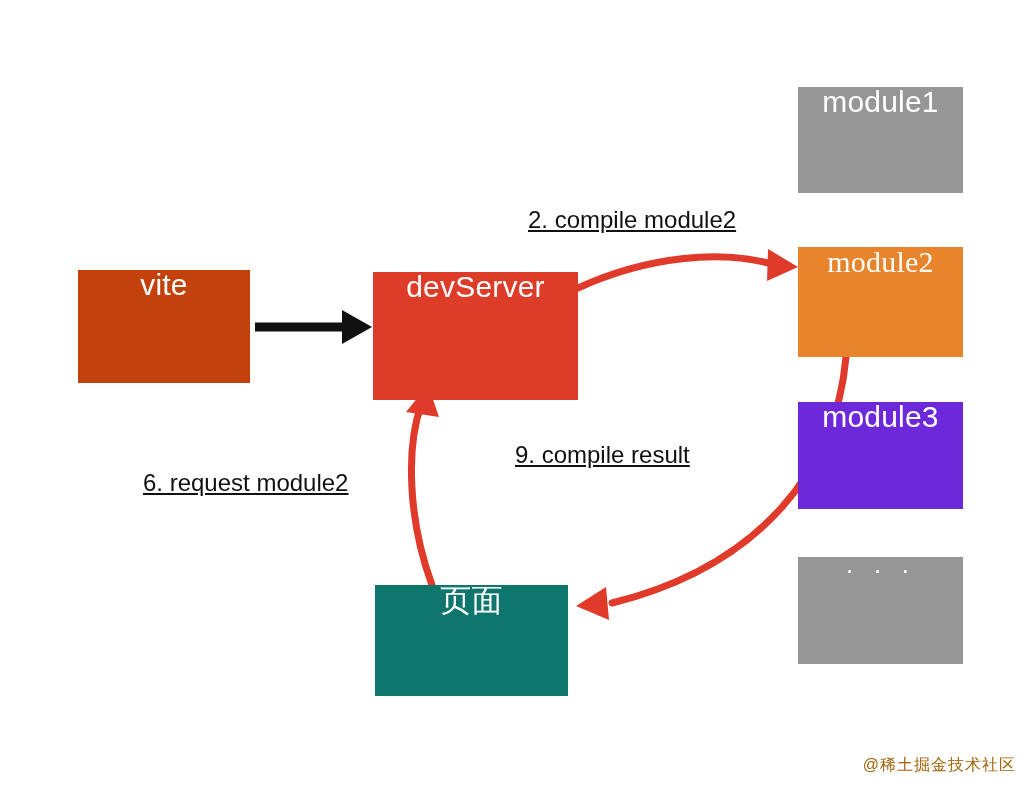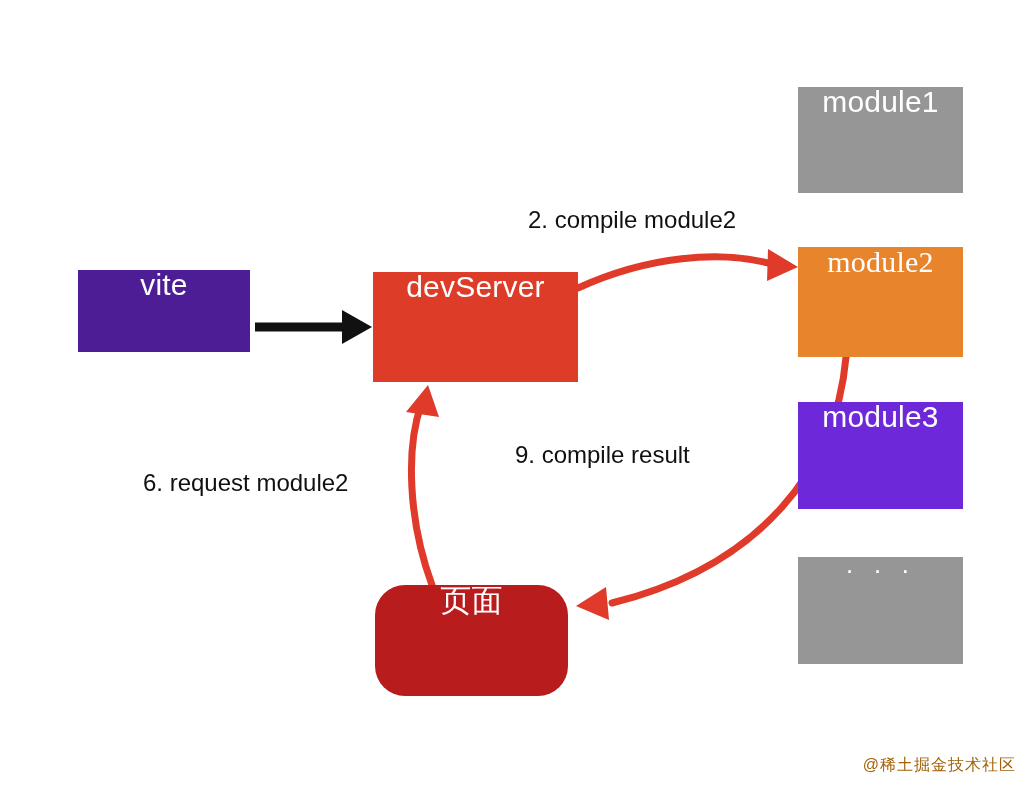--- a/index.html
+++ b/index.html
@@ -28,38 +28,39 @@
     letter-spacing: 0.2px;
     box-sizing: border-box;
     user-select: none;
   }
   .node-label {
     pointer-events: none;
     line-height: 1;
   }
 
   
-  #node-vite      { left: 78px;  top: 270px; width: 172px; height: 82px; background: #4c1d95; }
-  #node-devserver { left: 373px; top: 272px; width: 205px; height: 110px; background: #dc3c28; }
-  #node-page      { left: 375px; top: 585px; width: 193px; height: 111px; background: #b91c1c; border-radius: 30px; }
+  #node-vite      { left: 78px;  top: 270px; width: 172px; height: 113px; background: #c2410c; }
+  #node-devserver { left: 373px; top: 272px; width: 205px; height: 128px; background: #dc3c28; }
+  #node-page      { left: 375px; top: 585px; width: 193px; height: 111px; background: #0f766e; }
   #node-module1   { left: 798px; top:  87px; width: 165px; height: 106px; background: #969696; }
   #node-module2   { left: 798px; top: 247px; width: 165px; height: 110px; background: #e8842c; font-family: Liberation Serif, serif; }
   #node-module3   { left: 798px; top: 402px; width: 165px; height: 107px; background: #6d28d9; }
   #node-ellipsis  { left: 798px; top: 557px; width: 165px; height: 107px; background: #969696; }
 
   #node-page .node-label { font-size: 31px; }
   #node-ellipsis .node-label { font-size: 26px; letter-spacing: 6px; }
 
   .edge-label {
     position: absolute;
     color: #111111;
     font-size: 24px;
     white-space: nowrap;
     user-select: none;
     line-height: 1;
+    text-decoration: underline;
   }
   #label-step1 { left: 143px; top: 471px; }
   #label-step2 { left: 528px; top: 208px; }
   #label-step3 { left: 515px; top: 443px; }
 
   #arrows {
     position: absolute;
     left: 0;
     top: 0;
     width: 1034px;

